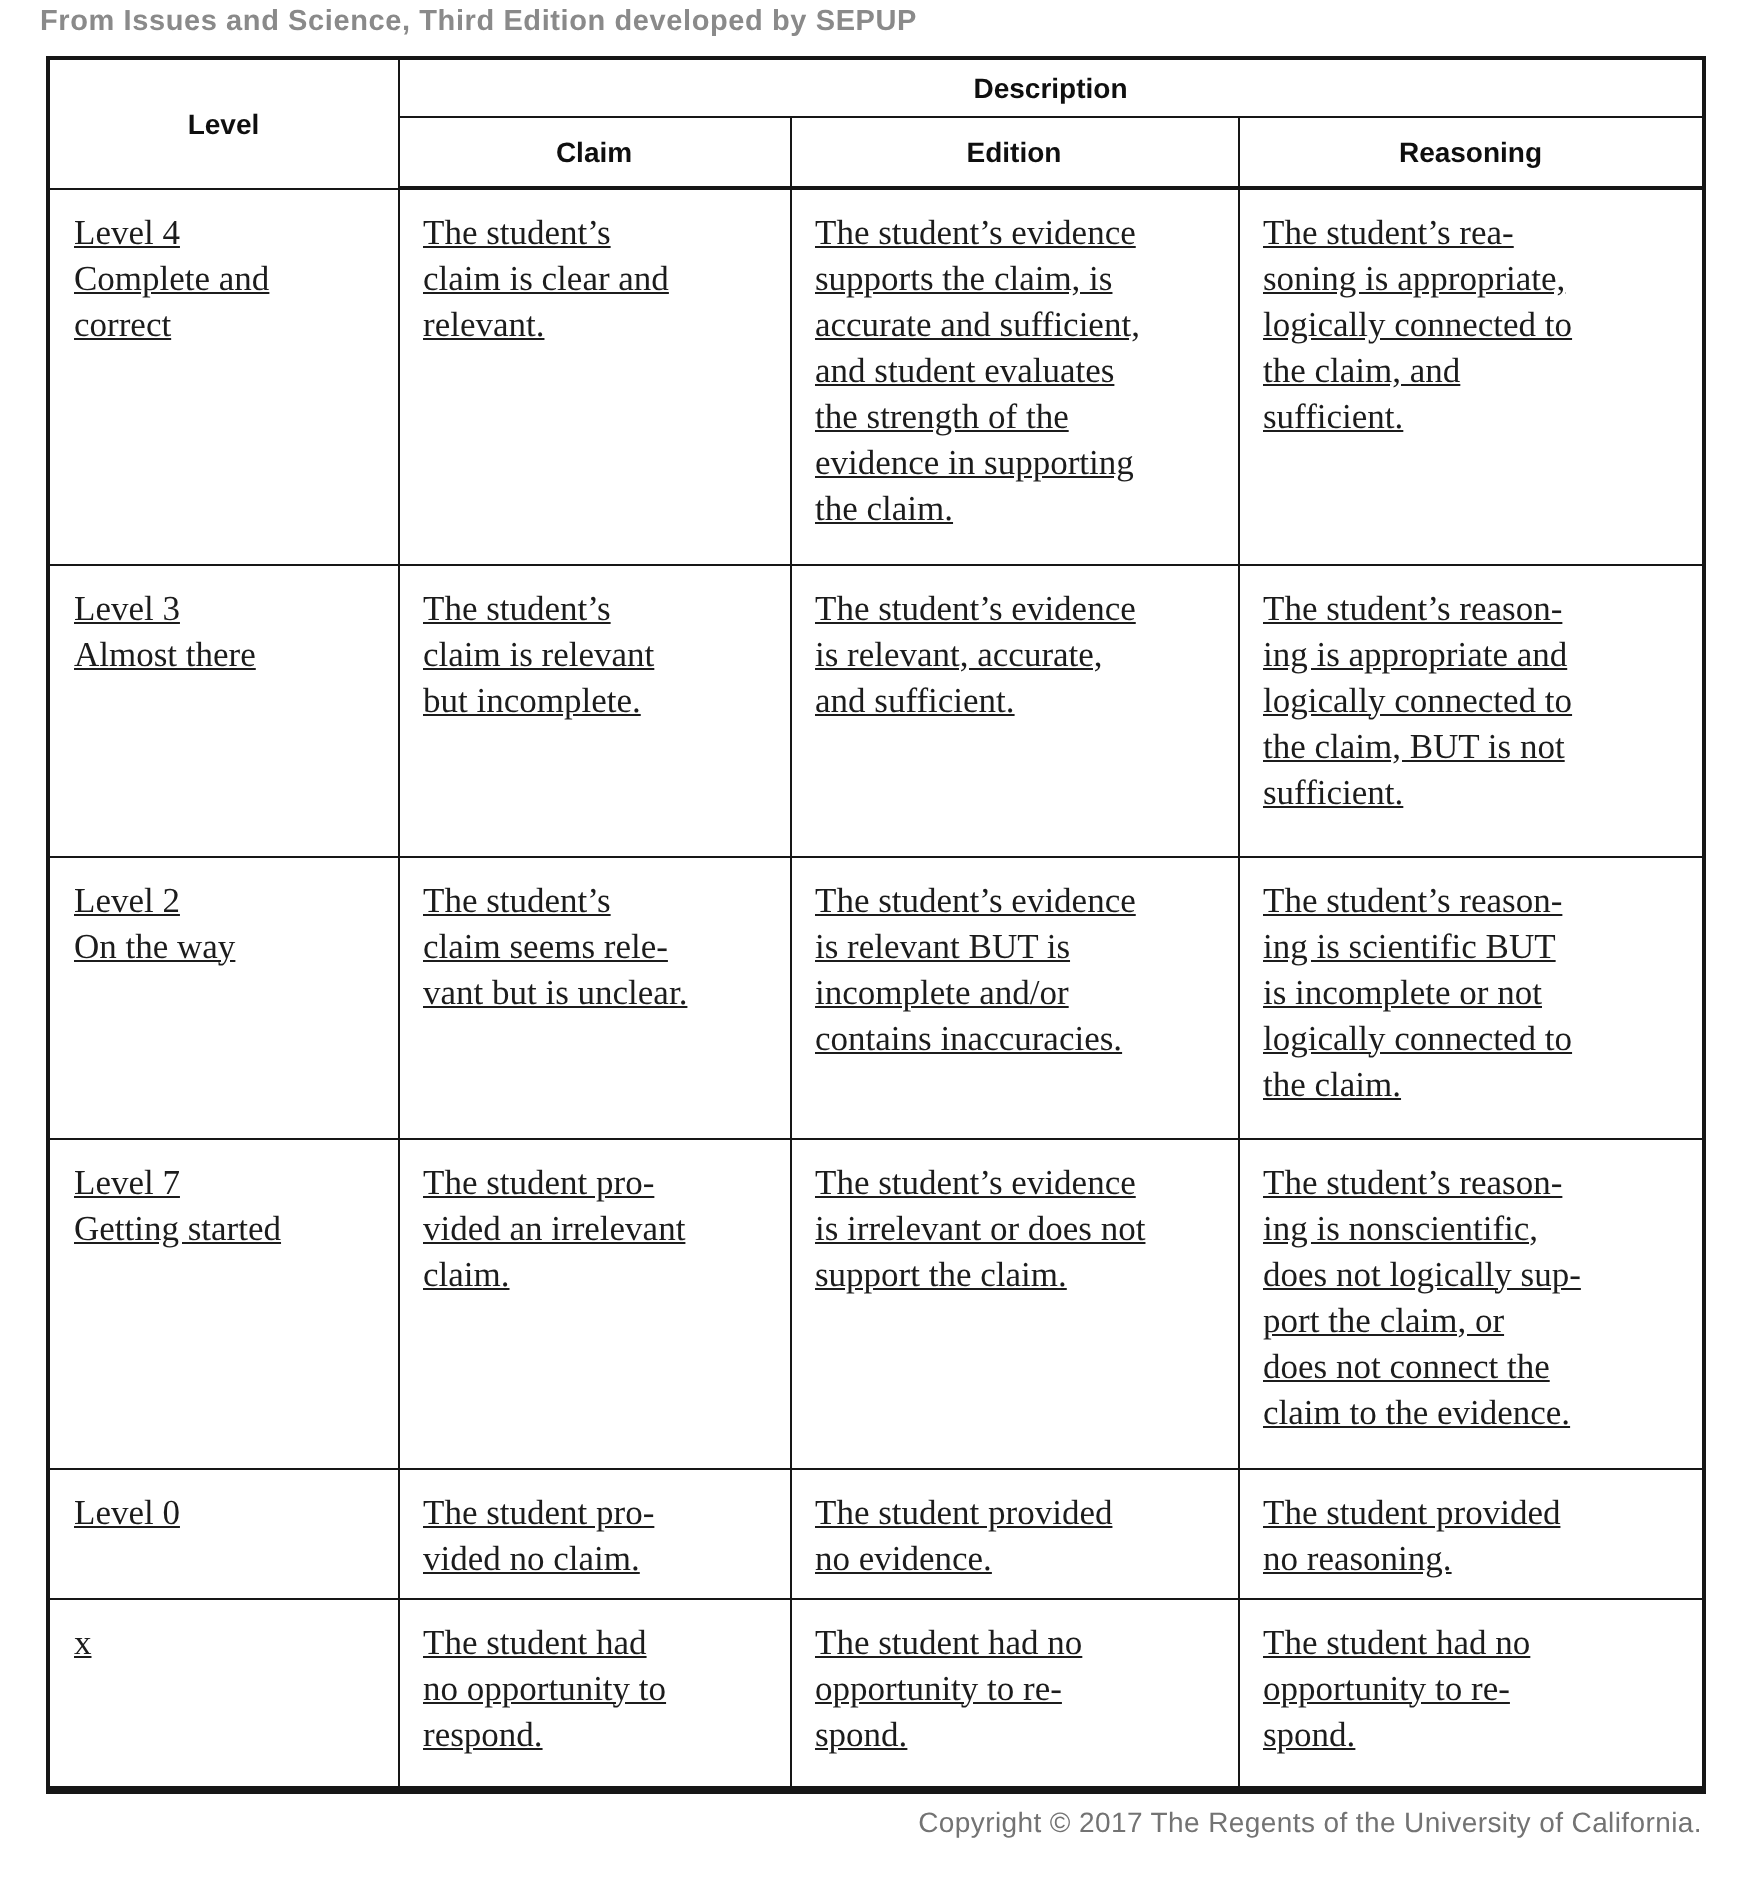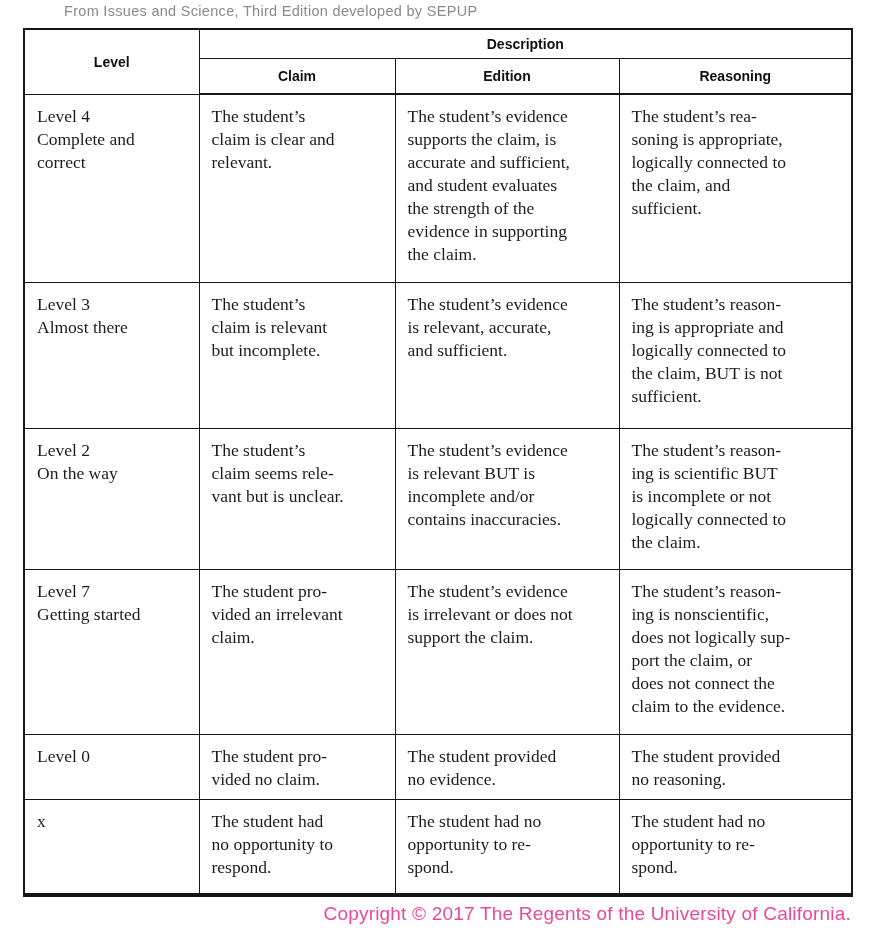--- a/index.html
+++ b/index.html
@@ -13,24 +13,23 @@
     height: 946px;
     background: #ffffff;
     overflow: hidden;
     font-family: "Liberation Sans", sans-serif;
   }
   .source-note {
     position: absolute;
     left: 20px;
     top: 3px;
     font-size: 14.5px;
-    font-weight: normal;
+    font-weight: bold;
     letter-spacing: 0.3px;
     color: #8a8a8a;
-    margin-left: 44px;
   }
   table.rubric {
     position: absolute;
     left: 23px;
     top: 28px;
     width: 828px;
     border-collapse: collapse;
     table-layout: fixed;
     border: 2px solid #161616;
     border-bottom-width: 4px;
@@ -54,34 +53,35 @@
   th.level-head { border-bottom-width: 2.5px; }
   tbody td {
     font-family: "Liberation Serif", serif;
     font-size: 17.5px;
     line-height: 23px;
     color: #1c1c1c;
     vertical-align: top;
     text-align: left;
     padding: 10px 8px 8px 12px;
     white-space: pre-line;
+    text-decoration: underline;
   }
   tr.row-l4 { height: 188px; }
   tr.row-l3 { height: 146px; }
   tr.row-l2 { height: 141px; }
   tr.row-l1 { height: 165px; }
   tr.row-l0 { height: 64px;  }
   tr.row-x  { height: 96px;  }
   .copyright {
     position: absolute;
     right: 24px;
     top: 903px;
-    font-size: 19px;
+    font-size: 14px;
     letter-spacing: 0.2px;
-    color: #ec4899;
+    color: #737373;
     text-align: right;
   }
 </style>
 </head>
 <body>
 
 <div class="page">
 
   <div class="source-note">From Issues and Science, Third Edition developed by SEPUP</div>
 

